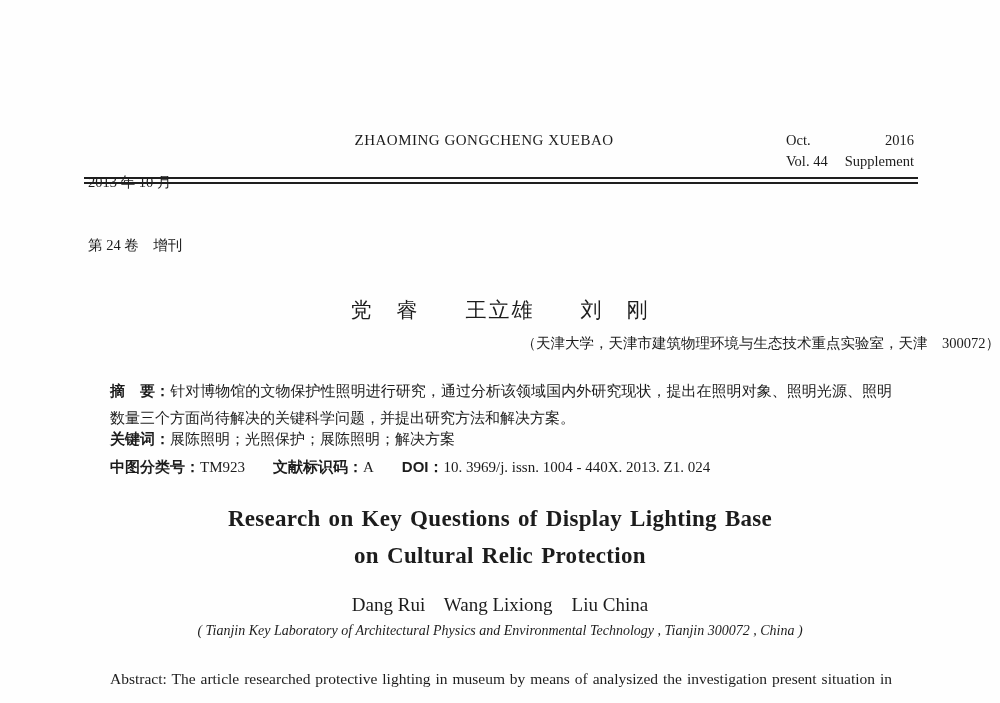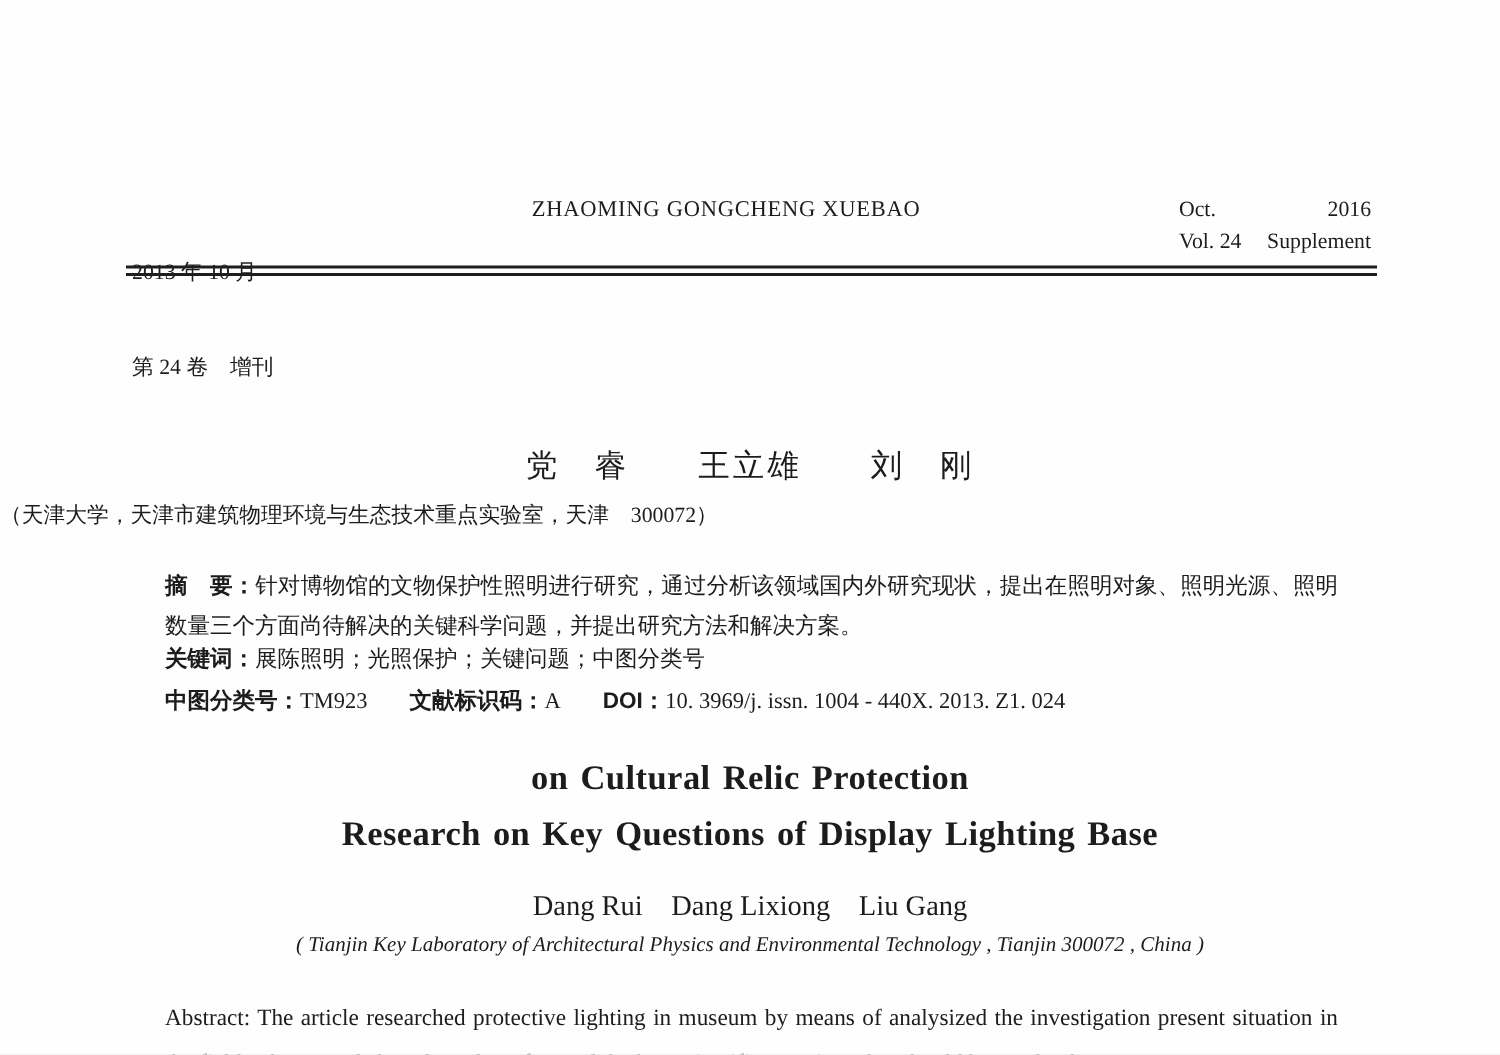--- a/index.html
+++ b/index.html
@@ -53,21 +53,21 @@
     position: absolute;
     top: 296px; left: 0; width: 100%;
     text-align: center;
     font-size: 21px;
     letter-spacing: 2px;
     white-space: pre;
   }
   .affil-zh {
     position: absolute;
     top: 334px; left: 0; width: 100%;
-    text-align: left;
+    text-align: right;
     font-size: 14.5px;
   }
 
   .abstract-zh {
     position: absolute;
     top: 377px; left: 110px; width: 782px;
     font-size: 15px;
     line-height: 27px;
     text-align: justify;
   }
@@ -134,39 +134,39 @@
     </div>
     <div class="jheader-center">
       <div class="jname-py">ZHAOMING GONGCHENG XUEBAO</div>
     </div>
     <div class="jheader-right">
       <div class="hr-line">
         <span>Oct.</span>
         <span>2016</span>
       </div>
       <div class="hr-line">
-        <span>Vol. 24</span>
+        <span>Vol. 44</span>
         <span>Supplement</span>
       </div>
     </div>
   </div>
 
   <div class="double-rule"></div>
 
   <div class="authors-zh">党　睿　　王立雄　　刘　刚</div>
   <div class="affil-zh">（天津大学，天津市建筑物理环境与生态技术重点实验室，天津　300072）</div>
 
   <div class="abstract-zh"><span class="zh-label">摘　要：</span><span>针对博物馆的文物保护性照明进行研究，通过分析该领域国内外研究现状，提出在照明对象、照明光源、照明数量三个方面尚待解决的关键科学问题，并提出研究方法和解决方案。</span></div>
 
-  <div class="keywords-zh"><span class="zh-label">关键词：</span><span>展陈照明；光照保护；关键问题；中图分类号</span></div>
+  <div class="keywords-zh"><span class="zh-label">关键词：</span><span>展陈照明；光照保护；展陈照明；解决方案</span></div>
 
   <div class="classification"><span class="seg"><span class="zh-label">中图分类号：</span><span>TM923</span></span><span class="seg"><span class="zh-label">文献标识码：</span><span>A</span></span><span><span class="zh-label">DOI：</span><span>10. 3969/j. issn. 1004 - 440X. 2013. Z1. 024</span></span></div>
 
   <div class="title-en">
+    <div>Research on Key Questions of Display Lighting Base</div>
     <div>on Cultural Relic Protection</div>
-    <div>Research on Key Questions of Display Lighting Base</div>
   </div>
-  <div class="authors-en">Dang Rui    Dang Lixiong    Liu Gang</div>
+  <div class="authors-en">Dang Rui    Wang Lixiong    Liu China</div>
   <div class="affil-en">( Tianjin Key Laboratory of Architectural Physics and Environmental Technology ,  Tianjin 300072 ,  China )</div>
 
   <div class="abstract-en"><span class="en-label">Abstract:</span><span> <span>The article researched protective lighting in museum by means of analysized the investigation present situation in the field at home and abroad , and put forward the key scientific questions that should be resolved</span></span></div>
 
 </div>
 
 </body></html>

